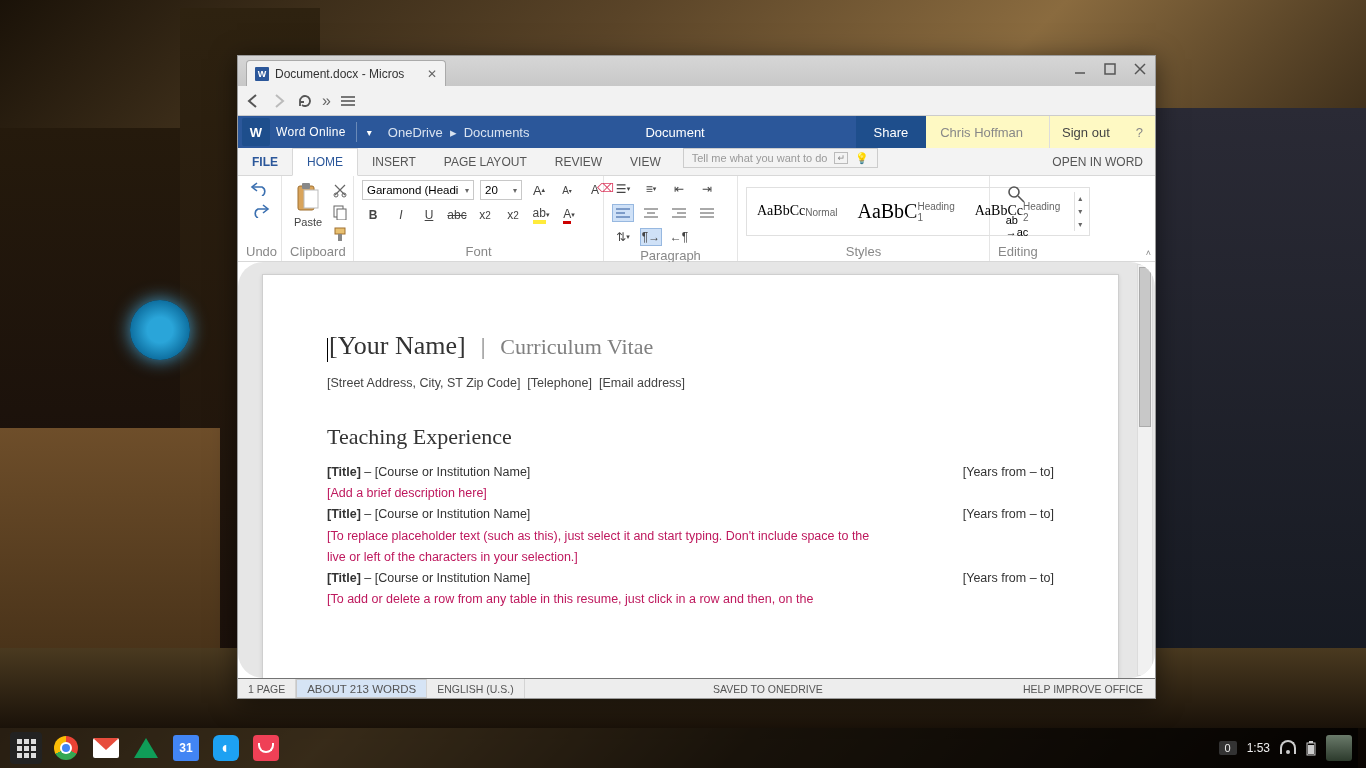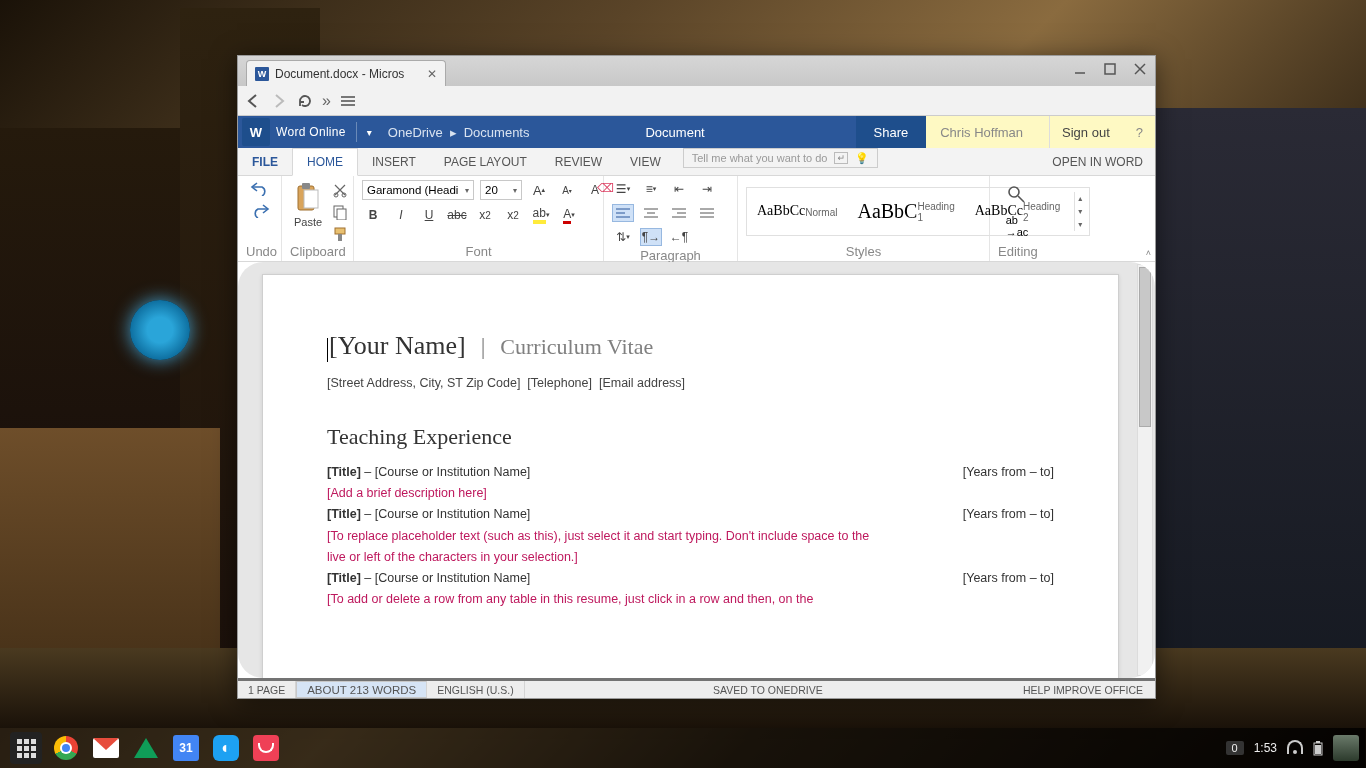--- a/index.html
+++ b/index.html
@@ -98,28 +98,28 @@
 .cv-sep{color:#aaa;margin:0 10px;font-size:22px;}
 .cv-sub{font-family:Georgia,serif;font-size:22px;color:#808080;}
 .cv-meta{font-size:12.5px;color:#444;margin-top:14px;}
 .cv-h2{font-family:Garamond,Georgia,serif;font-size:22px;color:#333;margin-top:34px;margin-bottom:12px;}
 .cv-row{display:flex;justify-content:space-between;font-size:12.5px;color:#333;line-height:1.7;}
 .cv-row b{font-weight:bold;}
 .cv-desc{font-size:12.5px;color:#be185d;max-width:560px;line-height:1.7;}
 .cursor{display:inline-block;width:0;border-left:1px solid #000;height:24px;vertical-align:middle;margin-right:1px;}
 
 
-.statusbar{height:20px;background:#ededed;border-top:3px solid #737373;display:flex;align-items:center;font-size:10.5px;color:#555;}
+.statusbar{height:20px;background:#ededed;border-top:1px solid #737373;display:flex;align-items:center;font-size:10.5px;color:#555;}
 .statusbar .cell{padding:0 10px;border-right:1px solid #d4d4d4;height:100%;display:flex;align-items:center;}
 .statusbar .cell.sel{background:#d6e4f5;}
 .statusbar .mid{flex:1;text-align:center;}
 .statusbar .right{margin-left:auto;padding:0 12px;}
 
 
-.taskbar{position:absolute;left:0;right:1px;bottom:0;height:40px;background:rgba(0,0,0,.6);display:flex;align-items:center;padding:0 6px;}
+.taskbar{position:absolute;left:0;right:8px;bottom:0;height:40px;background:rgba(0,0,0,.6);display:flex;align-items:center;padding:0 6px;}
 .tico{width:32px;height:32px;margin:0 4px;border-radius:4px;display:flex;align-items:center;justify-content:center;position:relative;}
 .tico.apps{background:#222;}
 .grid9{display:grid;grid-template-columns:repeat(3,5px);grid-template-rows:repeat(3,5px);gap:2px;}
 .grid9 span{background:#ddd;}
 .chrome-i{width:24px;height:24px;border-radius:50%;background:conic-gradient(#ea4335 0 120deg,#34a853 120deg 240deg,#fbbc05 240deg 360deg);position:relative;}
 .chrome-i::after{content:"";position:absolute;inset:6px;border-radius:50%;background:#fff;}
 .chrome-i::before{content:"";position:absolute;inset:8px;border-radius:50%;background:#4285f4;z-index:1;}
 .gmail-i{width:26px;height:20px;background:#fff;border-radius:2px;position:relative;overflow:hidden;}
 .gmail-i::after{content:"";position:absolute;left:0;right:0;top:0;border-left:13px solid transparent;border-right:13px solid transparent;border-top:12px solid #e74c3c;}
 .drive-i{width:0;height:0;border-left:12px solid transparent;border-right:12px solid transparent;border-bottom:20px solid #0f9d58;position:relative;}

